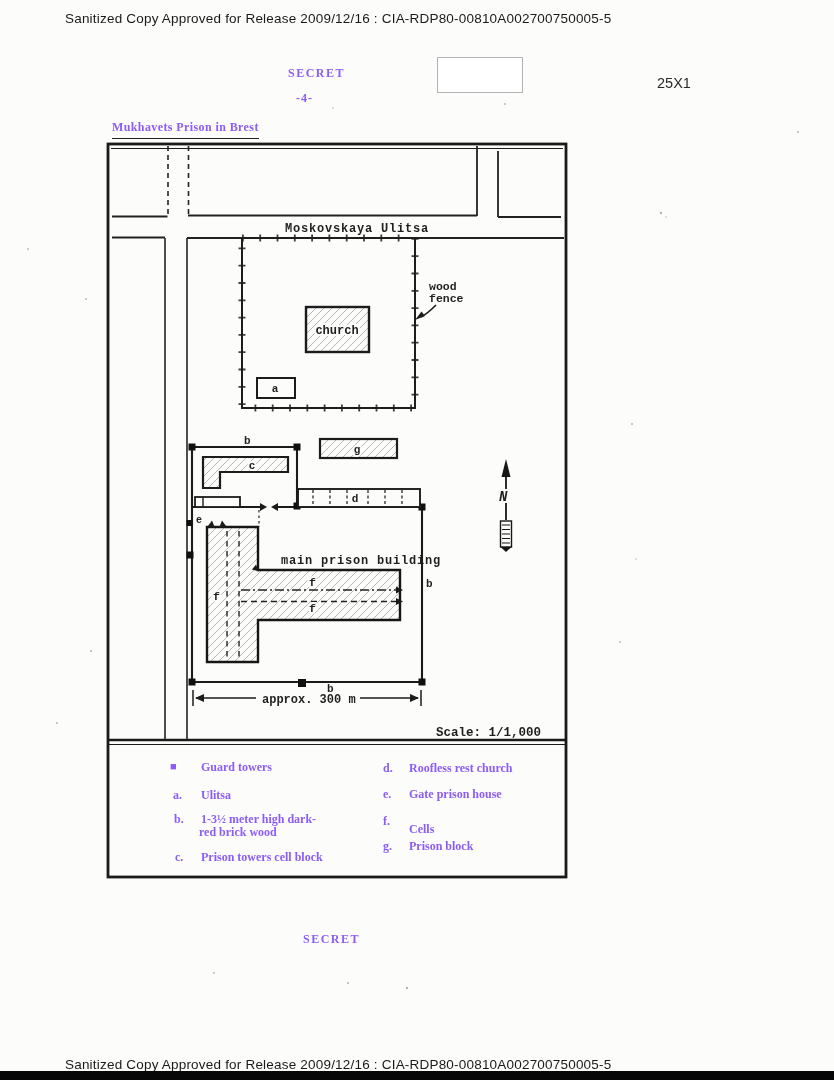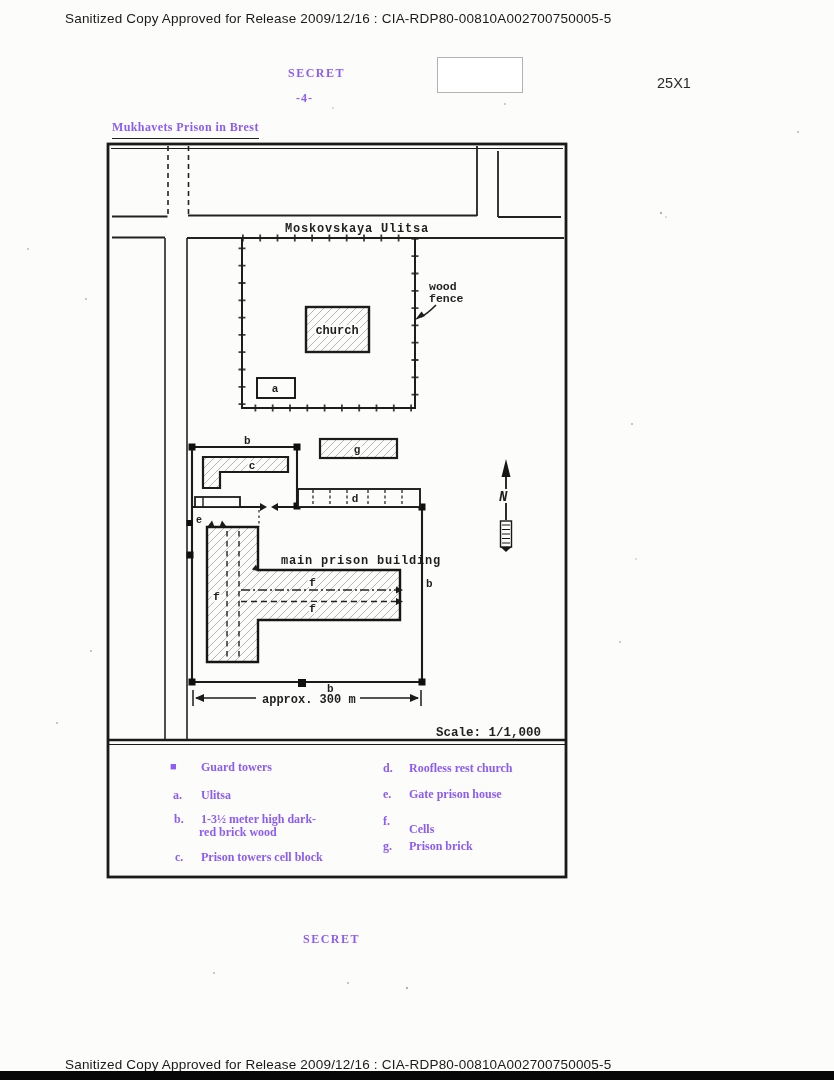--- a/index.html
+++ b/index.html
@@ -232,20 +232,20 @@
     <div>
       <span class="lg-marker mono" style="left:383px;top:787px;">e.</span>
       <span class="lg-label mono" style="left:409px;top:787px;">Gate prison house</span>
     </div>
     <div>
       <span class="lg-marker mono" style="left:383px;top:814px;">f.</span>
       <span class="lg-label mono" style="left:409px;top:814px;margin-top:8px;">Cells</span>
     </div>
     <div>
       <span class="lg-marker mono" style="left:383px;top:839px;">g.</span>
-      <span class="lg-label mono" style="left:409px;top:839px;">Prison brick</span>
+      <span class="lg-label mono" style="left:409px;top:839px;">Prison block</span>
     </div>
   </div>
 
   <div class="abs secret-bottom mono">SECRET</div>
   <div class="abs footer">Sanitized Copy Approved for Release 2009/12/16 : CIA-RDP80-00810A002700750005-5</div>
   <div class="abs scanbar"></div>
 </div>
 
 </body></html>

